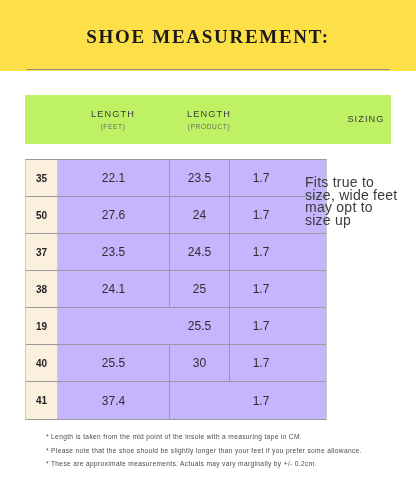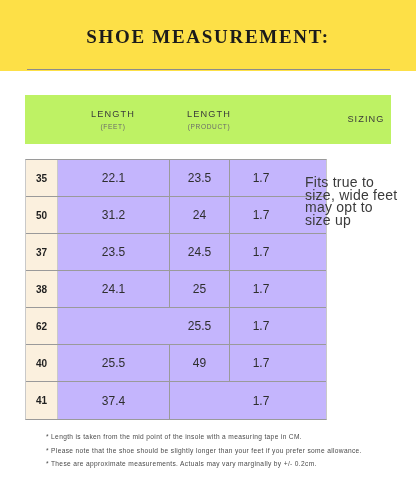--- a/index.html
+++ b/index.html
@@ -204,49 +204,49 @@
 
     <div class="row">
       <div class="cell c-size">35</div>
       <div class="cell c-feet">22.1</div>
       <div class="cell c-prod">23.5</div>
       <div class="cell c-sole">1.7</div>
     </div>
 
     <div class="row">
       <div class="cell c-size">50</div>
-      <div class="cell c-feet">31.2</div>
+      <div class="cell c-feet">27.6</div>
       <div class="cell c-prod">24</div>
       <div class="cell c-sole">1.7</div>
     </div>
 
     <div class="row">
       <div class="cell c-size">37</div>
       <div class="cell c-feet">23.5</div>
       <div class="cell c-prod">24.5</div>
       <div class="cell c-sole">1.7</div>
     </div>
 
     <div class="row">
       <div class="cell c-size">38</div>
       <div class="cell c-feet">24.1</div>
       <div class="cell c-prod">25</div>
       <div class="cell c-sole">1.7</div>
     </div>
 
     <div class="row">
-      <div class="cell c-size">62</div>
+      <div class="cell c-size">19</div>
       <div class="cell c-prod">25.5</div>
       <div class="cell c-sole">1.7</div>
     </div>
 
     <div class="row">
       <div class="cell c-size">40</div>
       <div class="cell c-feet">25.5</div>
-      <div class="cell c-prod">49</div>
+      <div class="cell c-prod">30</div>
       <div class="cell c-sole">1.7</div>
     </div>
 
     <div class="row">
       <div class="cell c-size">41</div>
       <div class="cell c-feet">37.4</div>
       <div class="cell c-sole">1.7</div>
     </div>
 
   </div>

